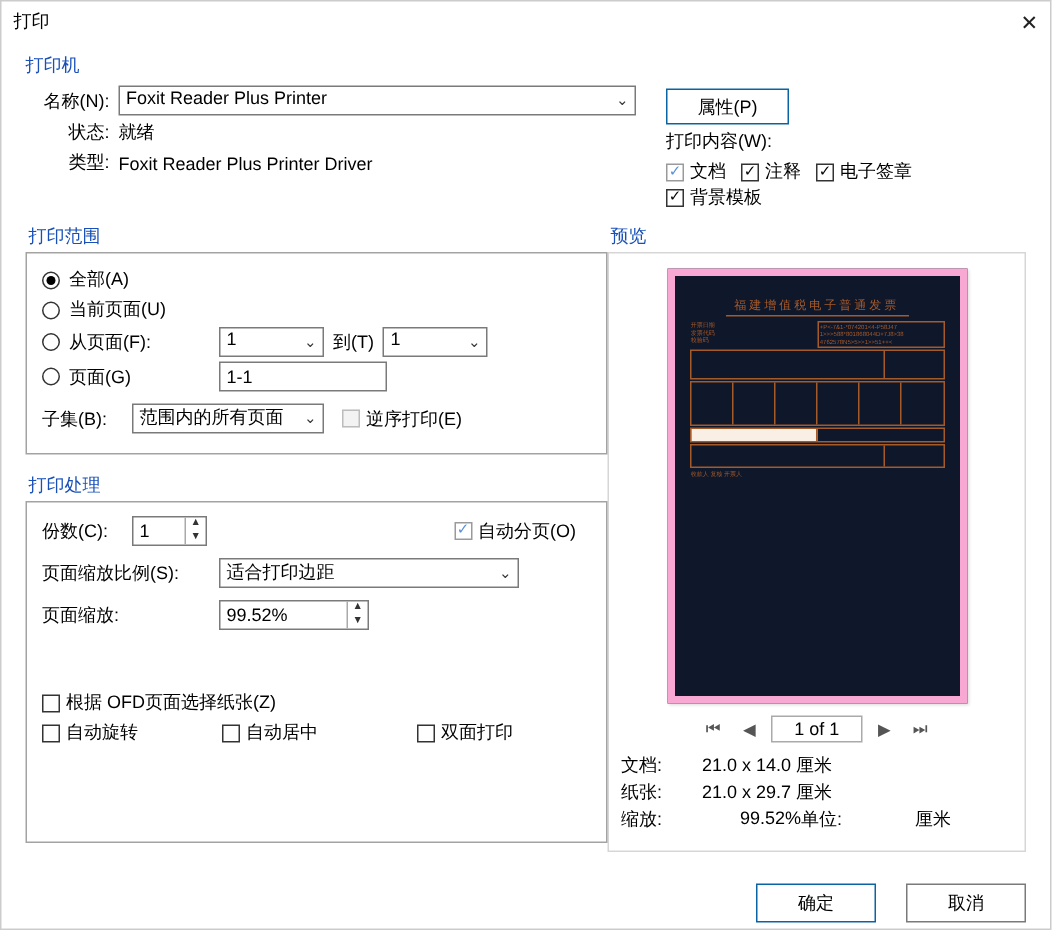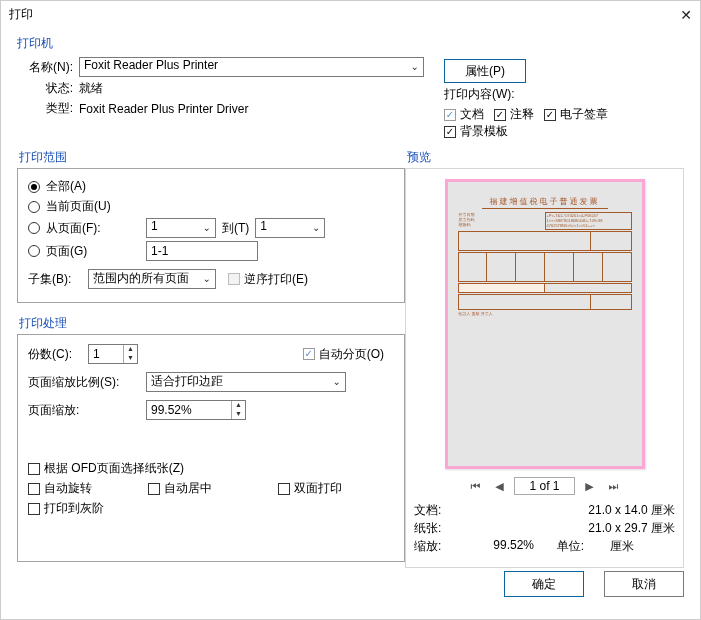--- a/index.html
+++ b/index.html
@@ -30,29 +30,29 @@
 .right-col{flex:1}
 .box-group{border:1px solid #a3a3a3;padding:6px 10px 10px 10px;margin-bottom:8px;position:relative}
 .radio{display:inline-flex;align-items:center;gap:6px}
 .radio .r{width:12px;height:12px;border:1px solid #333;border-radius:50%;display:inline-flex;align-items:center;justify-content:center}
 .radio .r.sel::after{content:"";width:6px;height:6px;background:#000;border-radius:50%}
 .input{border:1px solid #7a7a7a;height:20px;padding:0 4px;display:flex;align-items:center;background:#fff}
 .spin{border:1px solid #7a7a7a;height:20px;display:flex;align-items:center;background:#fff;position:relative;padding:0 16px 0 4px}
 .spin .arrows{position:absolute;right:0;top:0;bottom:0;width:14px;border-left:1px solid #aaa;display:flex;flex-direction:column}
 .spin .arrows span{flex:1;font-size:7px;text-align:center;line-height:1;color:#333}
 .preview-box{border:1px solid #d6d6d6;padding:8px;height:400px;display:flex;flex-direction:column}
-.preview-page{border:3px solid #f9a8d4;flex:0 0 290px;margin:2px auto 6px auto;width:200px;background:#e5e5e5;position:relative;box-shadow:1px 1px 2px rgba(0,0,0,.15)}
+.preview-page{border:5px solid #f9a8d4;flex:0 0 290px;margin:2px auto 6px auto;width:200px;background:#0f172a;position:relative;box-shadow:1px 1px 2px rgba(0,0,0,.15)}
 .nav{display:flex;align-items:center;justify-content:center;gap:6px;margin-top:2px}
 .nav .nbtn{width:18px;height:16px;display:inline-flex;align-items:center;justify-content:center;color:#555;font-size:11px;cursor:pointer}
 .nav .nlabel{border:1px solid #aaa;padding:1px 14px}
 .info-grid{margin-top:6px;font-size:12px}
 .info-grid .irow{display:flex;margin:1px 0}
 .info-grid .ilbl{width:54px}
-.info-grid .ival{flex:1;text-align:right}
-.footer{position:absolute;bottom:22px;right:16px;display:flex;gap:20px}
+.info-grid .ival{flex:1;text-align:left}
+.footer{position:absolute;bottom:4px;right:16px;display:flex;gap:20px}
 .footer .btn{width:80px;height:26px}
 .invoice{position:absolute;left:10px;right:10px;top:14px}
 .invoice-title{text-align:center;color:#a55a2a;font-size:8px;letter-spacing:2px;border-bottom:1px double #a55a2a;padding-bottom:1px;margin:0 24px 3px 24px}
 .inv-tbl{border:1px solid #a55a2a;height:20px;margin-bottom:1px;display:flex}
 .inv-tbl div{border-right:1px solid #a55a2a;flex:1}
 .inv-tbl div:last-child{border-right:none}
 .inv-lines{font-size:4px;color:#a55a2a;line-height:1.2;padding:1px}
 </style>
 </head>
 <body>
@@ -214,26 +214,20 @@
             </span>
           <span class="chk" style="width:120px">
               <span class="box"></span>
               <span>自动居中</span>
             </span>
           <span class="chk">
               <span class="box"></span>
               <span>双面打印</span>
             </span>
         </div>
-        <div class="row">
-            <span class="chk">
-              <span class="box"></span>
-              <span>打印到灰阶</span>
-            </span>
-          </div>
       </div>
     </div>
 
     <div class="right-col">
       <div class="group-title">预览</div>
       <div class="preview-box">
         <div class="preview-page">
           <div class="invoice">
             <div class="invoice-title">福建增值税电子普通发票</div>
             <div style="display:flex;gap:2px;margin-bottom:1px">
@@ -275,21 +269,21 @@
               <span class="ilbl">文档:</span>
               <span class="ival">21.0 x 14.0 厘米</span>
             </div>
           <div class="irow">
               <span class="ilbl">纸张:</span>
               <span class="ival">21.0 x 29.7 厘米</span>
             </div>
           <div class="irow">
             <span class="ilbl">缩放:</span>
             <span style="width:66px;text-align:right">99.52%</span>
-            <span style="width:50px;text-align:right">单位:</span>
+            <span style="width:50px;text-align:left">单位:</span>
             <span style="width:50px;text-align:right">厘米</span>
           </div>
         </div>
       </div>
     </div>
   </div>
 </div>
 
 <div class="footer">
   <div class="btn">

